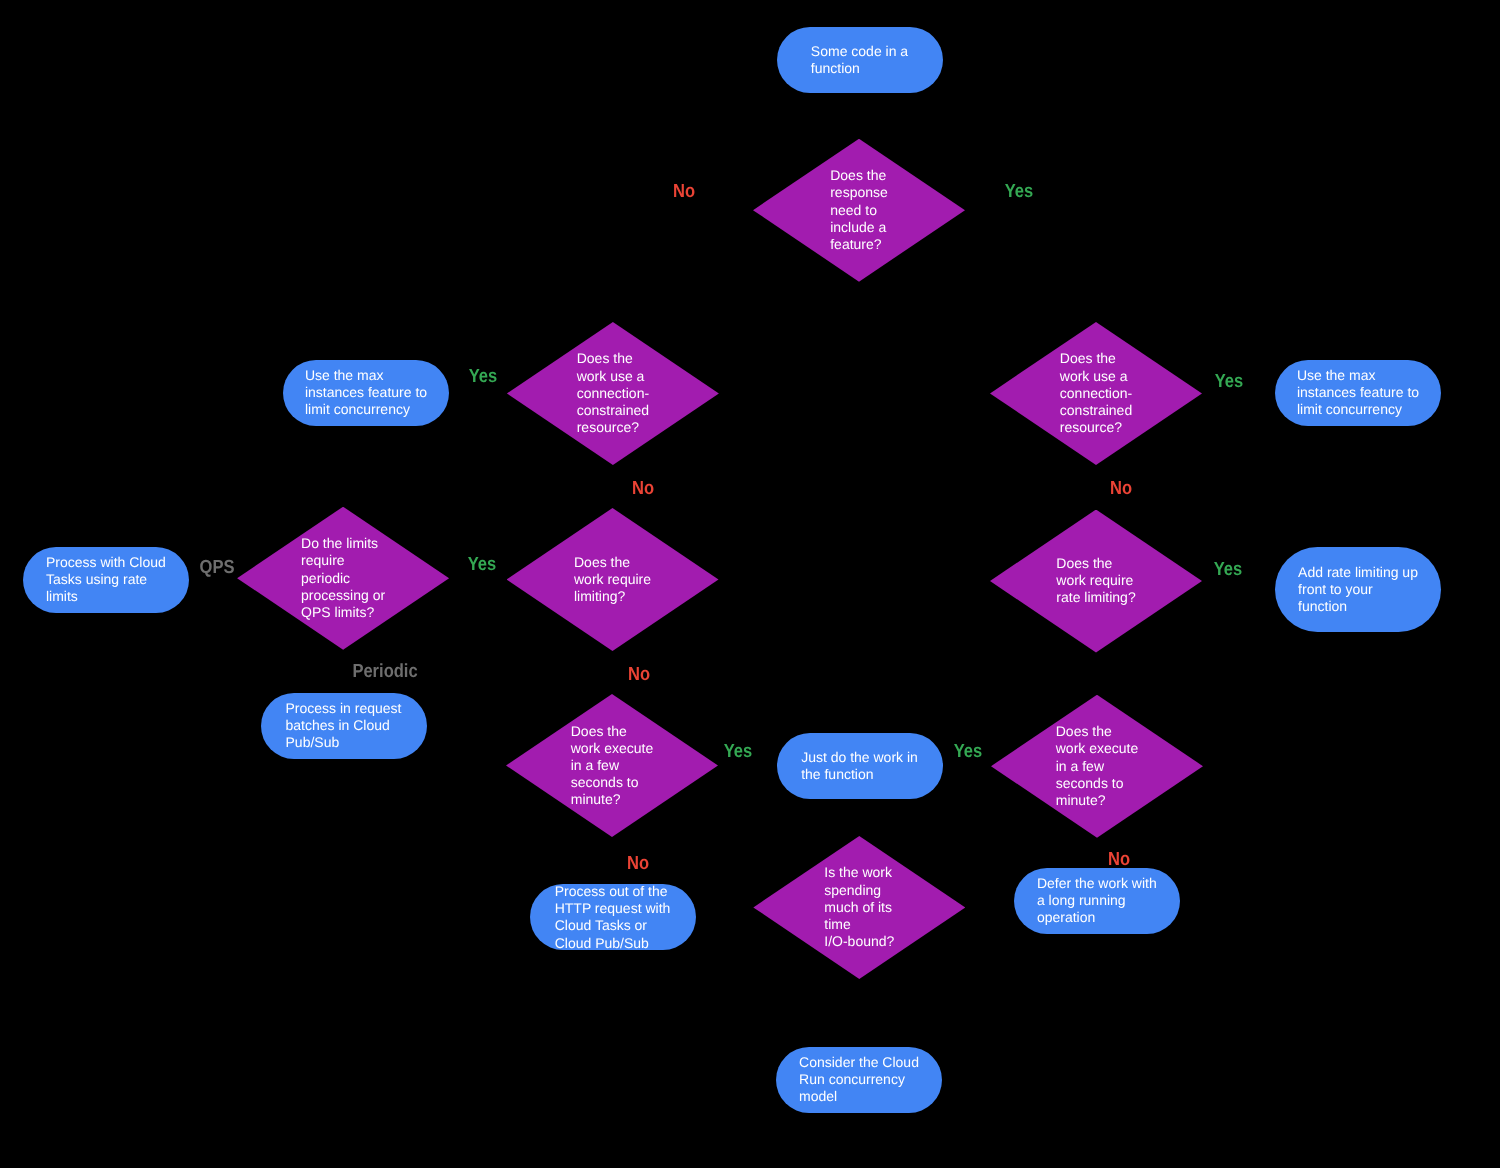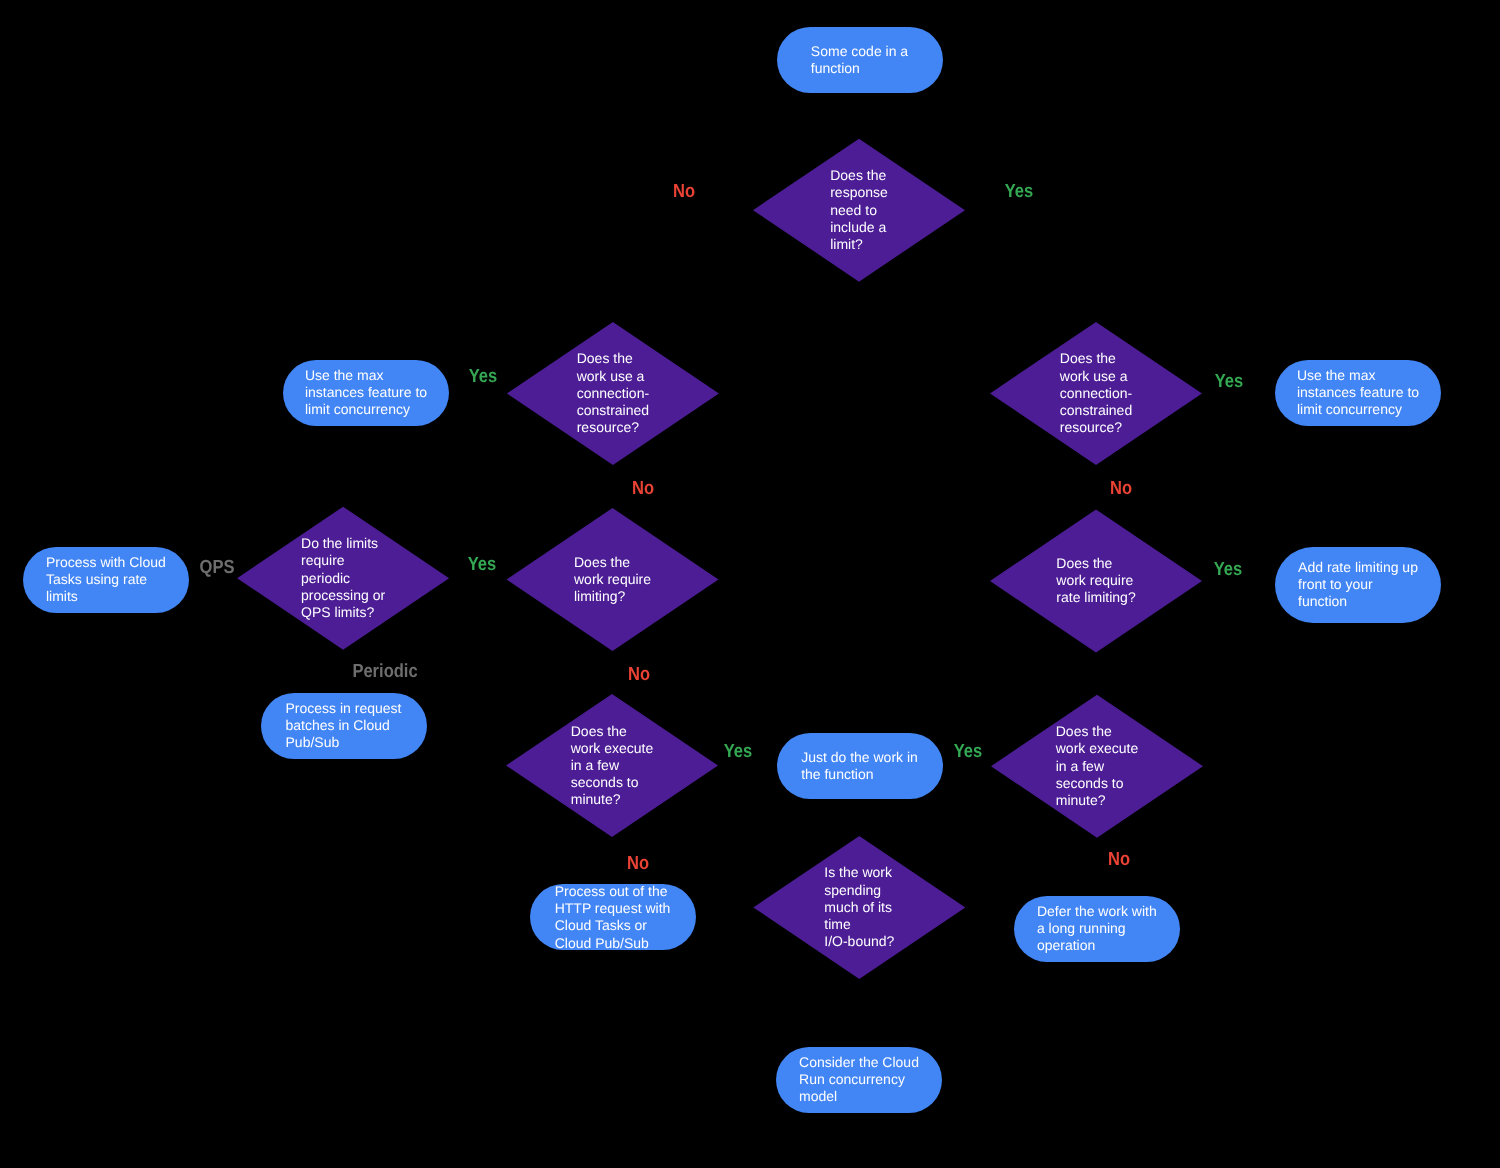--- a/index.html
+++ b/index.html
@@ -7,21 +7,21 @@
   body { width:1500px; height:1168px; overflow:hidden; }
   #stage { position:relative; width:1500px; height:1168px; background:#000000;
            font-family:"Liberation Sans", sans-serif;
            -webkit-font-smoothing:antialiased; text-rendering:geometricPrecision; }
   .node { position:absolute; box-sizing:border-box; }
   .node .txt { position:absolute; left:50%; top:50%;
                transform:translate(-50%,-50%);
                color:#ffffff; font-size:14px; line-height:17.2px;
                white-space:nowrap; }
   .terminal { background:#4285F4; border-radius:9999px; }
-  .decision { background:#4c1d95;
+  .decision { background:#a21caf;
               clip-path:polygon(50% 0, 100% 50%, 50% 100%, 0 50%); }
   .elabel { position:absolute; font-weight:bold; font-size:19px; line-height:1;
             white-space:nowrap; transform:translate(-50%,-50%) scaleX(0.87); }
   .lbl-yes { color:#34A853; }
   .lbl-no  { color:#EA4335; }
   .lbl-neutral { color:#6E6E6E; }
 </style>
 </head>
 <body>
 
@@ -31,21 +31,21 @@
         <div>Some code in a</div>
         <div>function</div>
       </div>
   </div>
   <div class="node decision" style="left:753.0px; top:138.7px; width:212px; height:143px;">
     <div class="txt">
         <div>Does the</div>
         <div>response</div>
         <div>need to</div>
         <div>include a</div>
-        <div>limit?</div>
+        <div>feature?</div>
       </div>
   </div>
   <div class="node decision" style="left:506.9px; top:321.9px; width:212px; height:143px;">
     <div class="txt">
         <div>Does the</div>
         <div>work use a</div>
         <div>connection-</div>
         <div>constrained</div>
         <div>resource?</div>
       </div>
@@ -96,21 +96,21 @@
         <div>limiting?</div>
       </div>
   </div>
   <div class="node decision" style="left:990.0px; top:509.5px; width:212px; height:143px;">
     <div class="txt">
         <div>Does the</div>
         <div>work require</div>
         <div>rate limiting?</div>
       </div>
   </div>
-  <div class="node terminal" style="left:1275.0px; top:547.0px; width:166px; height:76px;">
+  <div class="node terminal" style="left:1275.0px; top:547.0px; width:166px; height:85px;">
     <div class="txt">
         <div>Add rate limiting up</div>
         <div>front to your</div>
         <div>function</div>
       </div>
   </div>
   <div class="node terminal" style="left:260.5px; top:692.5px; width:166px; height:66px;">
     <div class="txt">
         <div>Process in request</div>
         <div>batches in Cloud</div>
@@ -151,21 +151,21 @@
       </div>
   </div>
   <div class="node terminal" style="left:529.5px; top:884.0px; width:166px; height:66px;">
     <div class="txt">
         <div>Process out of the</div>
         <div>HTTP request with</div>
         <div>Cloud Tasks or</div>
         <div>Cloud Pub/Sub</div>
       </div>
   </div>
-  <div class="node terminal" style="left:1013.8px; top:896px; width:166px; height:66px;">
+  <div class="node terminal" style="left:1013.8px; top:868px; width:166px; height:66px;">
     <div class="txt">
         <div>Defer the work with</div>
         <div>a long running</div>
         <div>operation</div>
       </div>
   </div>
   <div class="node terminal" style="left:776.0px; top:1002.0px; width:166px; height:66px;margin-top:45px;">
     <div class="txt">
         <div>Consider the Cloud</div>
         <div>Run concurrency</div>

